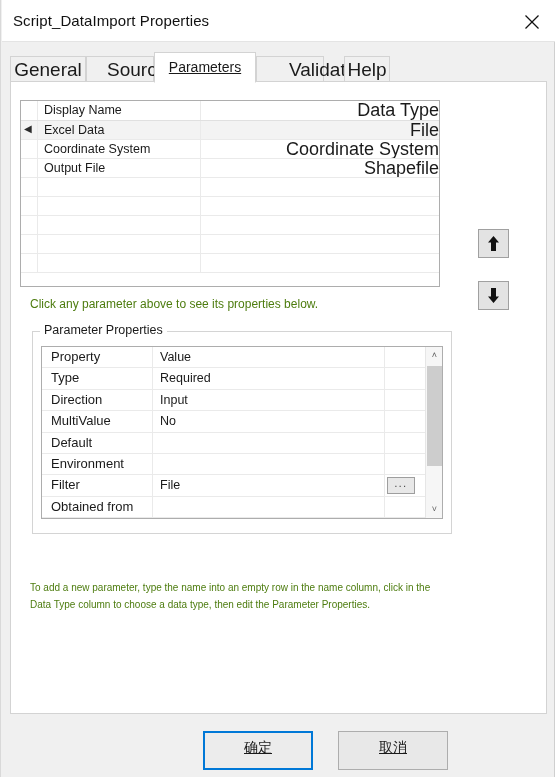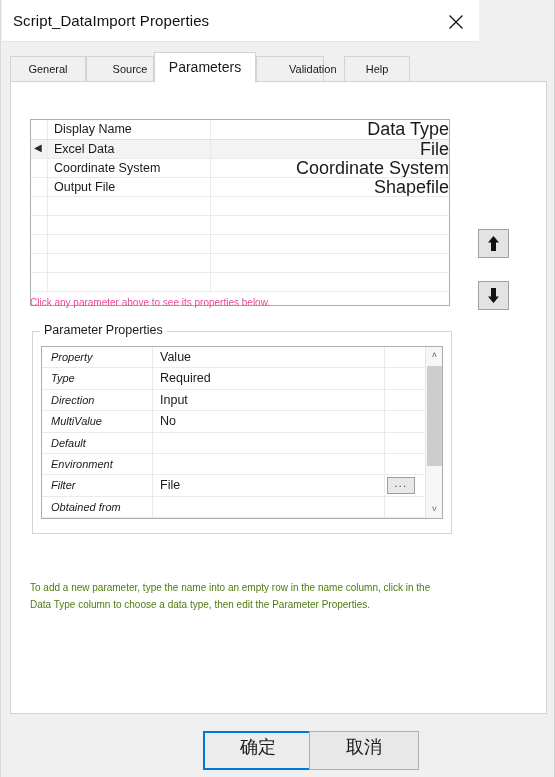--- a/index.html
+++ b/index.html
@@ -26,21 +26,21 @@
     background: #f0f0f0;
     box-sizing: border-box;
     border-left: 1px solid #d9d9d9;
     border-right: 1px solid #cfcfcf;
   }
 
   
   .titlebar {
     position: absolute;
     left: 1px; top: 0;
-    width: 477px;
+    width: 553px;
     height: 42px;
     background: #ffffff;
     border-bottom: 1px solid #e4e4e4;
     box-sizing: border-box;
   }
   .title-text {
     position: absolute;
     left: 11px;
     top: 12px;
     font-size: 15px;
@@ -67,62 +67,62 @@
     height: 30px;
   }
   .tab {
     position: absolute;
     top: 4px;
     height: 26px;
     box-sizing: border-box;
     background: #f0f0f0;
     border: 1px solid #d3d3d3;
     border-bottom: none;
-    font-size: 11px;
+    font-size: 19px;
     color: #1a1a1a;
     text-align: center;
     line-height: 25px;
     white-space: nowrap;
     cursor: default;
   }
   .tab.active {
     top: 0px;
     height: 31px;
     line-height: 28px;
     background: #ffffff;
     border: 1px solid #d3d3d3;
     border-bottom: 1px solid #ffffff;
     z-index: 5;
     font-size: 14px;
+    text-decoration: underline;
   }
 
   
   .tabpanel {
     position: absolute;
     left: 9px;
     top: 81px;
     width: 537px;
     height: 633px;
     background: #ffffff;
     border: 1px solid #d3d3d3;
     box-sizing: border-box;
   }
 
   
   .param-grid {
     position: absolute;
-    left: 19px;
+    left: 9px;
     top: 18px;
     width: 420px;
     height: 187px;
     background: #ffffff;
     border: 1px solid #adadad;
     box-sizing: border-box;
     overflow: hidden;
-    margin-top: 19px;
   }
   .pg-row {
     position: relative;
     height: 19px;
     box-sizing: border-box;
     border-bottom: 1px solid #eaeaea;
     display: flex;
   }
   .pg-row.header {
     height: 20px;
@@ -178,22 +178,22 @@
   }
   .movebtn svg { position: absolute; left: 7px; top: 5px; }
   .movebtn-up { left: 467px; top: 147px; }
   .movebtn-down { left: 467px; top: 199px; }
 
   
   .hint-1 {
     position: absolute;
     left: 19px;
     top: 215px;
-    font-size: 10px;
-    color: #ec4899;
+    font-size: 12px;
+    color: #4d7c0f;
     white-space: nowrap;
   }
 
   
   .groupbox {
     position: absolute;
     left: 21px;
     top: 249px;
     width: 420px;
     height: 203px;
@@ -235,24 +235,23 @@
     box-sizing: border-box;
     border-bottom: 1px solid #eaeaea;
     display: flex;
   }
   .pr-key {
     flex: 0 0 111px;
     box-sizing: border-box;
     border-right: 1px solid #eaeaea;
     padding-left: 9px;
     line-height: 20px;
-    font-size: 11px;
-    white-space: nowrap;
-    overflow: hidden;
-    font-style: italic;
+    font-size: 13px;
+    white-space: nowrap;
+    overflow: hidden;
   }
   .pr-val {
     flex: 0 0 232px;
     box-sizing: border-box;
     border-right: 1px solid #eaeaea;
     padding-left: 7px;
     line-height: 20px;
     font-size: 12.5px;
     white-space: nowrap;
     overflow: hidden;
@@ -331,31 +330,32 @@
   .dlg-btn {
     position: absolute;
     top: 731px;
     width: 110px;
     height: 39px;
     background: #e8e8e8;
     border: 1px solid #adadad;
     box-sizing: border-box;
     text-align: center;
     line-height: 31px;
-    font-size: 18px;
+    font-size: 14px;
     color: #1a1a1a;
     cursor: default;
+    text-decoration: underline;
   }
   .dlg-btn.primary {
     left: 202px;
     border: 2px solid #0078d7;
     line-height: 29px;
     background: #ececec;
   }
-  .dlg-btn.secondary { left: 308px; }
+  .dlg-btn.secondary { left: 337px; }
   .dlg-btn.disabled {
     left: 437px;
     background: #d6d6d6;
     border: 1px solid #d6d6d6;
     color: #a3a3a3;
   }
 </style>
 </head>
 <body>
 
@@ -369,21 +369,21 @@
         <line x1="14.5" y1="1.5" x2="1.5" y2="14.5" stroke="#111" stroke-width="1.3"></line>
       </svg>
     </div>
   </div>
 
   <div class="tabstrip">
     <div class="tab" style="left:0px;width:76px;">General</div>
     <div class="tab" style="left:76px;width:68px;padding-left:20px;">Source</div>
     <div class="tab active" style="left:144px;width:102px;">Parameters</div>
     <div class="tab" style="left:246px;width:68px;padding-left:32px;">Validation</div>
-    <div class="tab" style="left:334px;width:66px;">Help</div>
+    <div class="tab" style="left:334px;width:46px;">Help</div>
   </div>
 
   <div class="tabpanel">
 
     <div class="param-grid">
       <div class="pg-row header">
         <div class="pg-sel"></div>
         <div class="pg-name">Display Name</div>
         <div class="pg-type">Data Type</div>
       </div>

